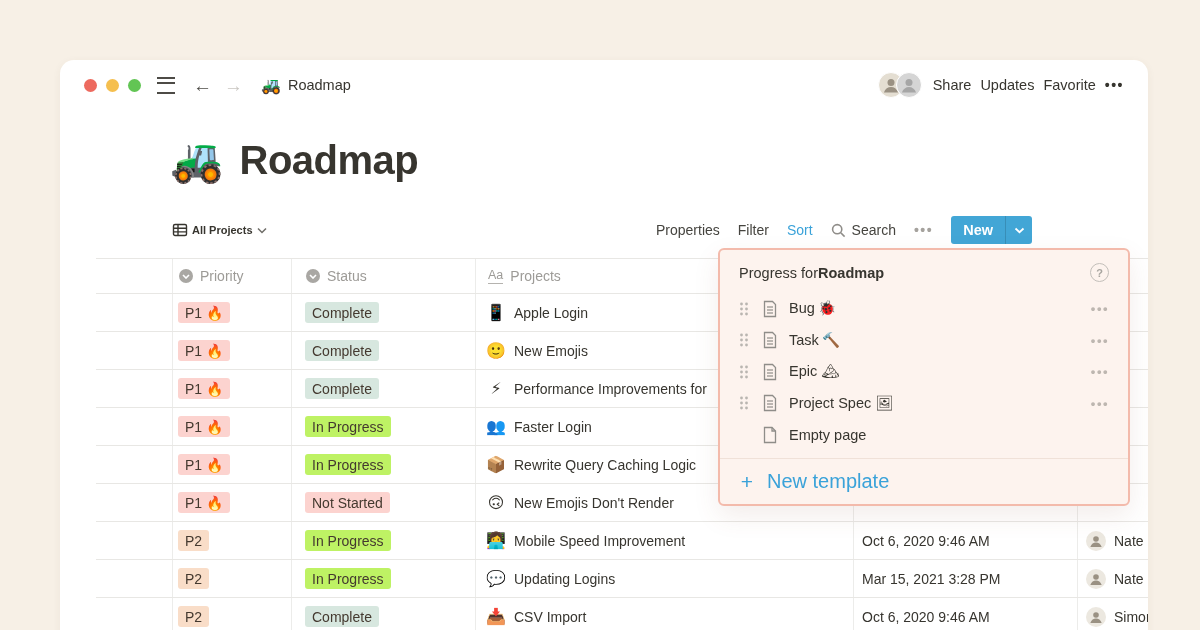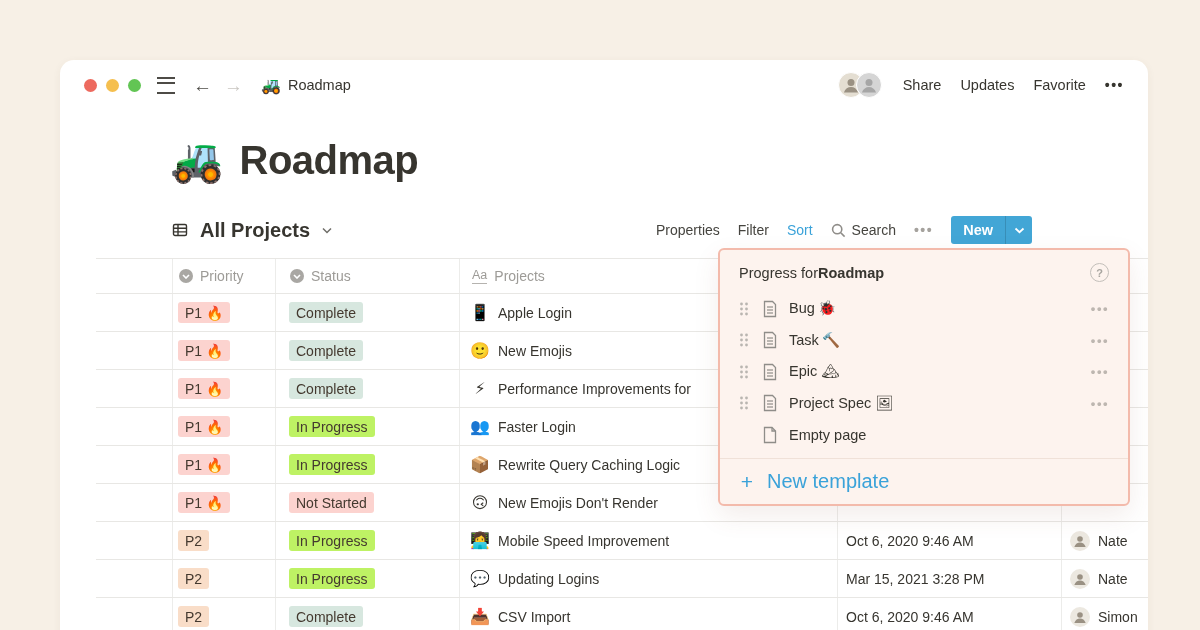--- a/index.html
+++ b/index.html
@@ -17,47 +17,47 @@
   .titlebar{height:50px;display:flex;align-items:center;padding:0 24px;gap:0}
   .traffic{display:flex;gap:9px;margin-right:16px}
   .light{width:13px;height:13px;border-radius:50%}
   .light.red{background:#ed6a5f}.light.yellow{background:#f5bf4f}.light.green{background:#62c554}
   .hamburger{width:18px;height:13px;border-top:2px solid #4d4b46;border-bottom:2px solid #4d4b46;position:relative;margin-right:18px}
   .hamburger:after{content:"";position:absolute;left:0;right:0;top:3.5px;border-top:2px solid #4d4b46}
   .nav-arrow{font-size:19px;line-height:1;margin-right:12px;color:#4d4b46}
   .nav-arrow.disabled{color:#c9c6c1}
   .tb-doc{display:flex;align-items:center;gap:7px;margin-left:6px;font-weight:500;font-size:14.5px}
   .tb-doc .emoji{font-size:16px}
-  .tb-right{margin-left:auto;display:flex;align-items:center;gap:19px;font-size:14.5px}
+  .tb-right{margin-left:auto;display:flex;align-items:center;gap:9px;font-size:14.5px}
   .avatars{display:flex;margin-right:2px}
   .avatar{width:24px;height:24px;border-radius:50%;background:#e4ded2;border:1.5px solid #fff;display:flex;align-items:center;justify-content:center;overflow:hidden}
   .avatar.two{margin-left:-8px;background:#d9d5cd;filter:grayscale(1)}
   .tb-more{font-weight:700;letter-spacing:1.5px;font-size:14px}
   
   .page-title{position:absolute;left:110px;top:78px;display:flex;align-items:center;gap:16px}
   .page-title .emoji{font-size:43px;line-height:1}
   .page-title .txt{font-size:40px;font-weight:700;letter-spacing:-.5px}
   
   .toolbar{position:absolute;left:112px;right:116px;top:155px;height:30px;display:flex;align-items:center;justify-content:space-between}
-  .view-switch{display:flex;align-items:center;gap:12px;font-weight:600;font-size:20px}
+  .view-switch{display:flex;align-items:center;gap:4px;font-weight:600;font-size:11px}
   .tb-actions{display:flex;align-items:center;gap:18px;color:#45443f}
   .tb-actions .accent{color:#3aa2d9}
   .search-group{display:flex;align-items:center;gap:6px}
   .dots{color:#a5a29d;font-weight:700;letter-spacing:1.5px}
   .new-btn{display:flex;align-items:stretch;background:#42a6d6;border-radius:3px;color:#fff;height:28px;overflow:hidden}
   .new-btn .lbl{display:flex;align-items:center;padding:0 12px;font-weight:700;font-size:14.5px}
   .new-btn .split{width:1px;background:rgba(0,0,0,.14)}
   .new-btn .chev{display:flex;align-items:center;justify-content:center;width:26px}
   
   .table{position:absolute;left:36px;top:198px;width:1052px}
   .trow{display:flex;height:37px;border-bottom:1px solid #e8e7e4;align-items:center}
   .thead{height:34px;border-top:1px solid #e8e7e4;color:#9d9b97}
   .c{height:100%;display:flex;align-items:center;box-sizing:border-box;overflow:hidden;flex:none}
   .c-gutter{width:76px}
-  .c-priority{width:104px;border-left:1px solid #ececea;border-right:1px solid #ececea;padding-left:5px}
+  .c-priority{width:120px;border-left:1px solid #ececea;border-right:1px solid #ececea;padding-left:5px}
   .c-status{width:184px;border-right:1px solid #ececea;padding-left:13px}
   .c-project{width:378px;border-right:1px solid #ececea;padding-left:10px;gap:8px;white-space:nowrap}
   .c-date{width:224px;border-right:1px solid #ececea;padding-left:8px;white-space:nowrap}
   .c-person{width:90px;padding-left:8px;gap:8px;white-space:nowrap;overflow:visible}
   .thead .c-priority,.thead .c-status{gap:7px;padding-left:6px}
   .thead .c-priority{padding-left:6px}.thead .c-status{padding-left:14px}.thead .c-project{padding-left:12px;gap:7px}
   .sel-ic{width:14px;height:14px;border-radius:50%;background:#a9a7a3;display:inline-flex;align-items:center;justify-content:center;flex:none}
   .aa-ic{font-size:12.5px;border-bottom:1.5px solid #b5b3af;line-height:1.15;color:#9d9b97}
   .badge{display:inline-flex;align-items:center;height:21px;padding:0 7px;border-radius:3px;font-size:14px;color:#44392f;white-space:nowrap}
   .tone-p1{background:#fcd3cf}.tone-p2{background:#f9ddc8}

